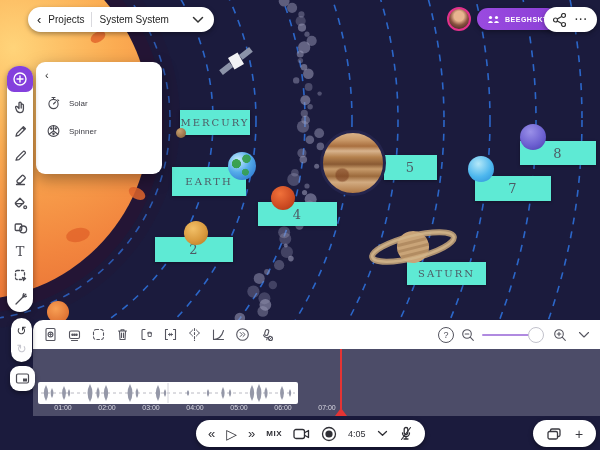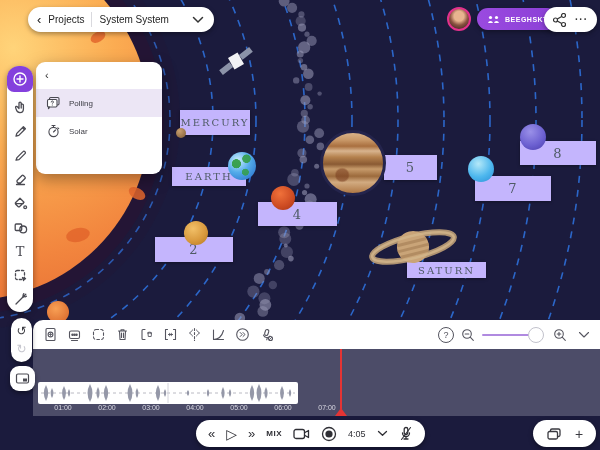--- a/index.html
+++ b/index.html
@@ -22,21 +22,21 @@
   }
   .sun-spot { position:absolute; background:#e2652c; border-radius:50%; opacity:.85; }
   #sun-dot {
     position:absolute; left:47px; top:301px; width:22px; height:22px; border-radius:50%;
     background:radial-gradient(circle at 40% 35%, #f8a055, #e07434 70%); z-index:1;
   }
   #satellite { position:absolute; left:215px; top:42px; z-index:2; }
 
   
   .box {
-    position:absolute; z-index:3; background:#c4b5fd;
+    position:absolute; z-index:3; background:#5eead4;
     box-shadow:0 1px 3px rgba(0,0,0,.35);
     display:flex; align-items:center; justify-content:center;
     font-family:"DejaVu Serif", serif; color:#4e5a64;
   }
   .box.name { font-size:10px; letter-spacing:2px; }
   .box.num  { font-size:13px; letter-spacing:1px; }
   .planet { position:absolute; border-radius:50%; z-index:4; }
   #p-mercury { left:176px; top:128px; width:10px; height:10px;
     background:radial-gradient(circle at 35% 30%, #c9a070, #8f6a42 75%); }
   #p-earth { left:228px; top:152px; width:28px; height:28px;
@@ -259,27 +259,27 @@
 
   <svg id="satellite" width="42" height="38" viewBox="0 0 42 38">
     <g transform="translate(21,19) rotate(-38)">
       <rect x="-19" y="-3" width="13" height="6" fill="#8c93a8"></rect>
       <rect x="6" y="-3" width="13" height="6" fill="#8c93a8"></rect>
       <rect x="-5.5" y="-6.5" width="11" height="13" fill="#f2f2f4" transform="rotate(8)"></rect>
     </g>
   </svg>
 
   <div class="box name" style="left:180px;top:110px;width:70px;height:25px">MERCURY</div>
-  <div class="box name" style="left:172px;top:167px;width:74px;height:19px">EARTH</div>
+  <div class="box name" style="left:172px;top:167px;width:74px;height:29px">EARTH</div>
   <div class="box num" style="left:155px;top:237px;width:78px;height:25px">2</div>
   <div class="box num" style="left:258px;top:202px;width:79px;height:24px">4</div>
   <div class="box num" style="left:384px;top:155px;width:53px;height:25px">5</div>
   <div class="box num" style="left:475px;top:176px;width:76px;height:25px">7</div>
   <div class="box num" style="left:520px;top:141px;width:76px;height:24px">8</div>
-  <div class="box name" style="left:407px;top:262px;width:79px;height:16px">SATURN</div>
+  <div class="box name" style="left:407px;top:262px;width:79px;height:23px">SATURN</div>
 
   <div class="planet" id="p-mercury"></div>
   <div class="planet" id="p-earth"></div>
   <div class="planet" id="p-venus"></div>
   <div class="planet" id="p-mars"></div>
   <div class="planet" id="p-jupiter"></div>
   <div class="planet" id="p-uranus"></div>
   <div class="planet" id="p-neptune"></div>
   <svg id="p-saturn" width="92" height="54" viewBox="0 0 92 54">
     <g transform="rotate(-14 45 26)">
@@ -373,35 +373,36 @@
     <svg width="15" height="15" viewBox="0 0 15 15">
       <path d="M3 12 L10 5 M11.5 3.5 l1.3-1.3 M10.2 2.5 l.6-.9 M12.5 4.8 l.9-.6"></path>
       <circle cx="10.7" cy="4.3" r=".8" fill="#4a4a52"></circle>
     </svg>
   </button>
 
   <div id="popup">
     <div id="popup-head">
       <button class="back">‹</button>
     </div>
-    <button class="popup-row sel">
-      <svg width="15" height="14" viewBox="0 0 15 14">
-        <rect x="3.5" y="1.5" width="9.5" height="7.5" rx="1.2"></rect>
-        <rect x="1.5" y="3.5" width="9.5" height="7.5" rx="1.2" fill="#fff"></rect>
-        <path d="M5.2 6 a1.1 1.1 0 1 1 1.6 1 l-.5 .4 M6.3 9 v.1" stroke-width="1"></path>
-        <path d="M3.5 11 l-1 2 v-2" fill="#fff"></path>
-      </svg>
-      <span class="rl">Polling</span>
-    </button>
     <button class="popup-row">
       <svg width="15" height="14" viewBox="0 0 15 14">
         <circle cx="7.5" cy="8" r="4.6"></circle>
         <path d="M6 1.5 h3 M7.5 1.7 v1.7 M7.5 8 l2-2 M11.8 3.8 l.9 .9"></path>
       </svg>
       <span class="rl">Solar</span>
+    </button>
+    <button class="popup-row">
+      <svg width="15" height="14" viewBox="0 0 15 14">
+        <circle cx="7.5" cy="7" r="5.4"></circle>
+        <path d="M7.5 7 L7.5 1.6 M7.5 7 L3 10.2 M7.5 7 L12 10.2"></path>
+        <circle cx="5.3" cy="4.6" r=".7" fill="#4a4a52"></circle>
+        <circle cx="9.7" cy="4.6" r=".7" fill="#4a4a52"></circle>
+        <circle cx="7.5" cy="9.8" r=".7" fill="#4a4a52"></circle>
+      </svg>
+      <span class="rl">Spinner</span>
     </button>
   </div>
 
   <div id="undo-pill">
     <button id="undo-btn">↺</button>
     <button id="redo-btn">↻</button>
   </div>
   <button id="preview-btn">
     <svg width="15" height="13" viewBox="0 0 15 13">
       <rect x="1.5" y="2" width="12" height="9" rx="1.5"></rect>

